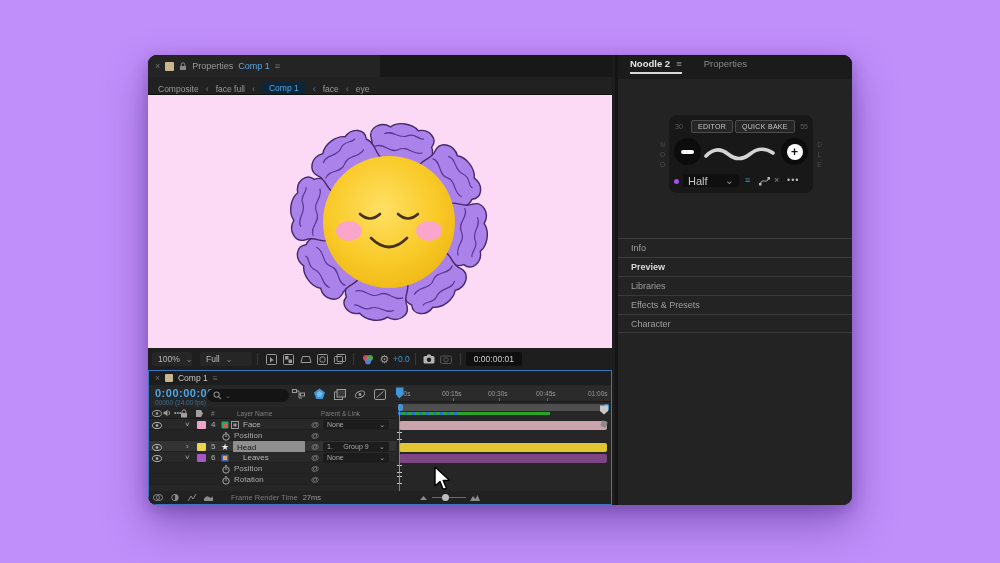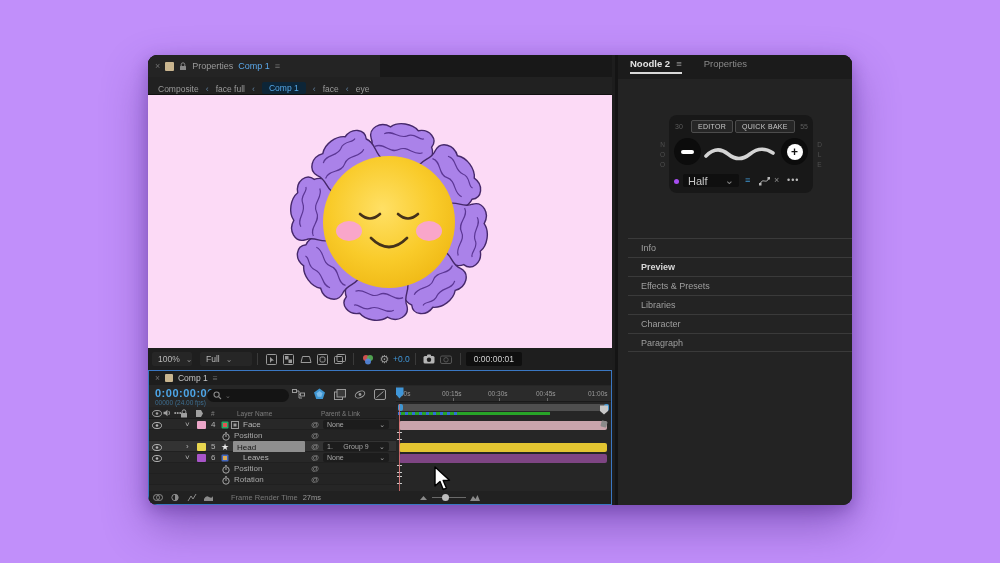--- a/index.html
+++ b/index.html
@@ -65,21 +65,21 @@
   .noodle{left:51px;top:60px;width:144px;height:78px;background:#181818;border-radius:8px}
   .vtxt{position:absolute;font-size:6.5px;color:#4f4f4f;writing-mode:vertical-lr;text-orientation:upright;letter-spacing:3px}
   .n-num{position:absolute;top:8px;font-size:7px;color:#5c5c5c}
   .n-btn{position:absolute;top:5px;height:13px;background:#262626;border:1px solid #4c4c4c;border-radius:2px;color:#c8c8c8;font-size:7px;display:flex;align-items:center;padding:0 6px;letter-spacing:.3px}
   .knob{position:absolute;width:27px;height:27px;border-radius:50%;background:#0c0c0c;display:flex;align-items:center;justify-content:center}
   .minus-bar{width:13px;height:4px;background:#fff;border-radius:2px}
   .plus-circ{width:16px;height:16px;border-radius:50%;background:#fff;color:#111;font-size:12px;font-weight:bold;display:flex;align-items:center;justify-content:center;line-height:0}
   .n-dd{position:absolute;left:14px;top:59px;width:56px;height:13px;background:#0f0f0f;border-radius:2px;color:#c8c8c8;font-size:11px;display:flex;align-items:center;justify-content:space-between;padding:0 5px}
   .n-dot{position:absolute;left:5px;top:64px;width:5px;height:5px;border-radius:50%;background:#a64df0}
   .n-ico{position:absolute;top:60px;font-size:9px;color:#b8b8b8}
-  .plist{left:10px;top:183px;width:276px}
+  .plist{left:0;top:183px;width:276px}
   .prow-item{height:19px;border-top:1px solid #3a3a3a;display:flex;align-items:center;justify-content:space-between;padding:0 13px;font-size:9px;color:#9f9f9f}
   .prow-item:last-child{border-bottom:1px solid #3a3a3a}
   .prow-bright{color:#d8d8d8;font-weight:bold}
   svg{display:block}
   .cursor{left:431px;top:466px;width:22px;height:26px;z-index:50}
 </style>
 </head>
 <body>
 
 <div class="window">
@@ -501,30 +501,27 @@
 
     <div class="abs plist">
       <div class="prow-item">
           <span>Info</span>
         </div>
       <div class="prow-item">
           <span class="prow-bright">Preview</span>
           <span style="color:#c8c8c8">≡</span>
         </div>
       <div class="prow-item">
+          <span>Libraries</span>
+        </div>
+      <div class="prow-item">
           <span>Effects &amp; Presets</span>
-        </div>
-      <div class="prow-item">
-          <span>Libraries</span>
         </div>
       <div class="prow-item">
           <span>Character</span>
-        </div>
-      <div class="prow-item">
-          <span>Paragraph</span>
         </div>
     </div>
   </div>
 
 </div>
 
 <svg class="abs cursor" viewBox="0 0 22 26">
   <path d="M4 1 L4 20 L9 15.5 L12.2 23.5 L15.5 22.2 L12.2 14.5 L18.5 14.2 Z" fill="#fff" stroke="#000" stroke-width="1.4" stroke-linejoin="round"></path>
 </svg>
 

